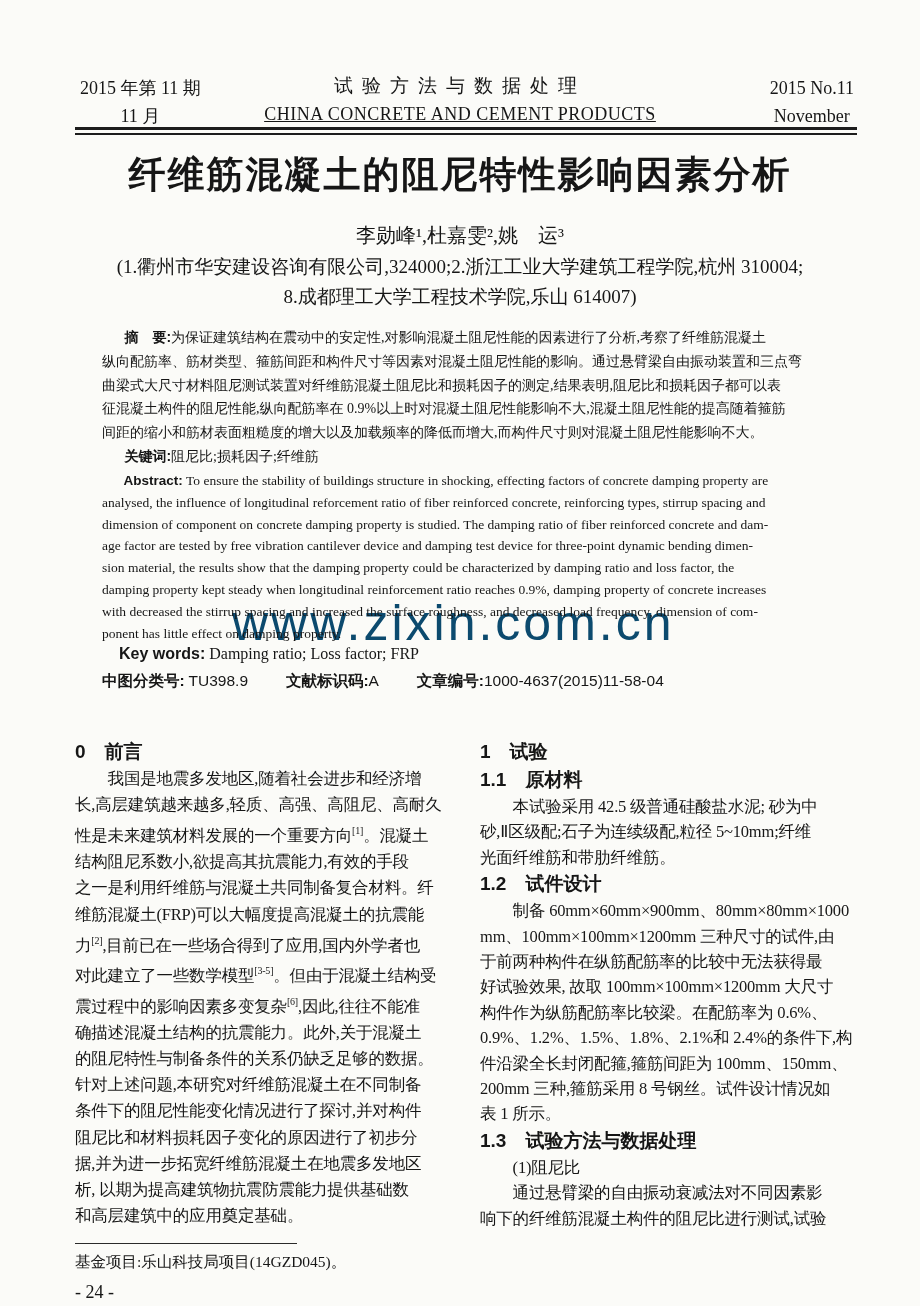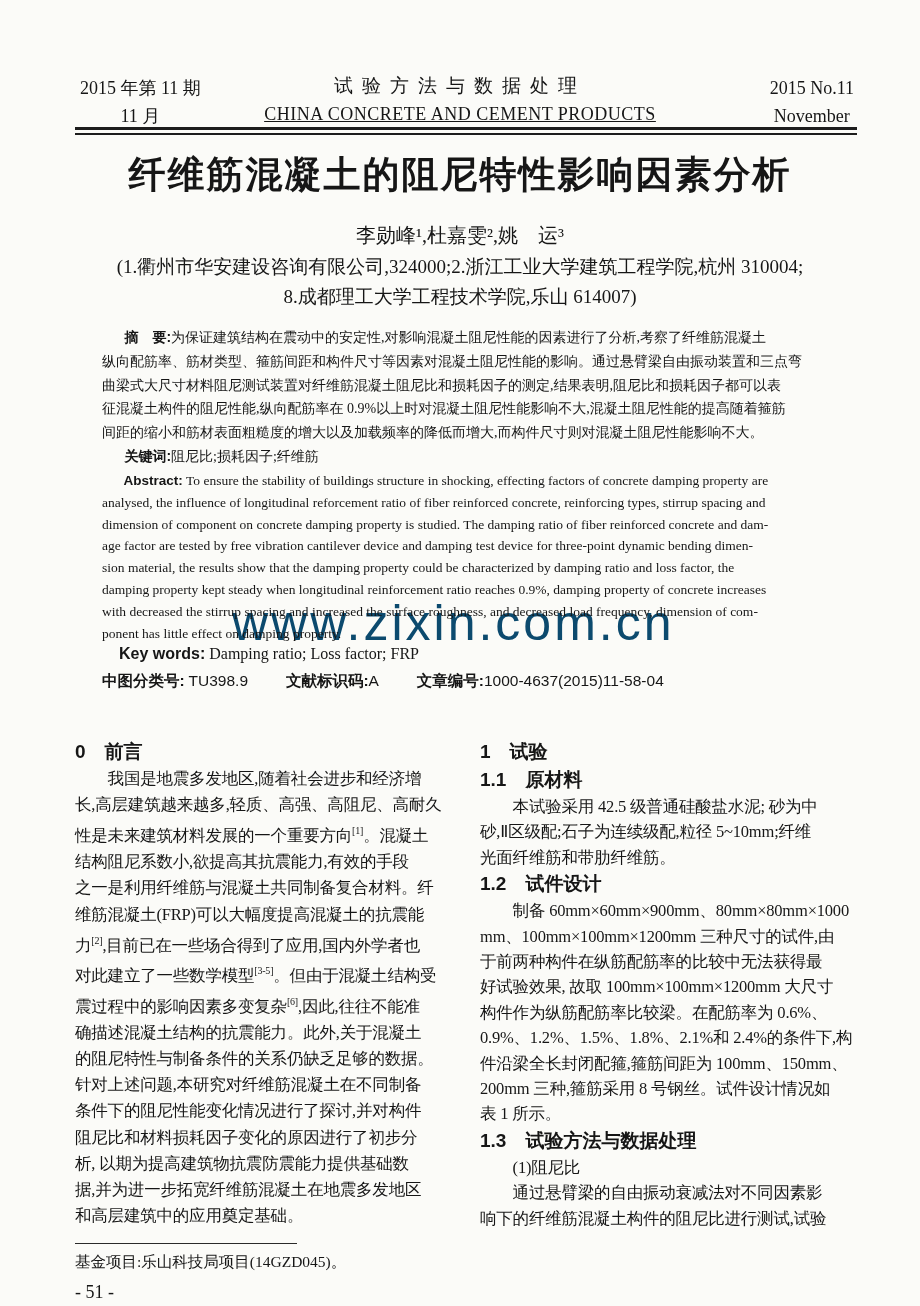--- a/index.html
+++ b/index.html
@@ -140,26 +140,26 @@
         <div class="bline supify">之一是利用纤维筋与混凝土共同制备复合材料。纤</div>
         <div class="bline supify">维筋混凝土(FRP)可以大幅度提高混凝土的抗震能</div>
         <div class="bline supify">力<sup>[2]</sup>,目前已在一些场合得到了应用,国内外学者也</div>
         <div class="bline supify">对此建立了一些数学模型<sup>[3-5]</sup>。但由于混凝土结构受</div>
         <div class="bline supify">震过程中的影响因素多变复杂<sup>[6]</sup>,因此,往往不能准</div>
         <div class="bline supify">确描述混凝土结构的抗震能力。此外,关于混凝土</div>
         <div class="bline supify">的阻尼特性与制备条件的关系仍缺乏足够的数据。</div>
         <div class="bline supify">针对上述问题,本研究对纤维筋混凝土在不同制备</div>
         <div class="bline supify">条件下的阻尼性能变化情况进行了探讨,并对构件</div>
         <div class="bline supify">阻尼比和材料损耗因子变化的原因进行了初步分</div>
+        <div class="bline supify">据,并为进一步拓宽纤维筋混凝土在地震多发地区</div>
         <div class="bline supify">析, 以期为提高建筑物抗震防震能力提供基础数</div>
-        <div class="bline supify">据,并为进一步拓宽纤维筋混凝土在地震多发地区</div>
         <div class="bline supify">和高层建筑中的应用奠定基础。</div>
         <hr class="foot-rule">
         <div class="footnote">基金项目:乐山科技局项目(14GZD045)。</div>
-        <div class="pagenum">- 51 -</div>
+        <div class="pagenum">- 24 -</div>
       </div>
 
       <div class="col col-right">
         <div class="h1">1　试验</div>
         <div class="h1">1.1　原材料</div>
         <div class="bline">　　本试验采用 42.5 级普通硅酸盐水泥; 砂为中</div>
         <div class="bline">砂,Ⅱ区级配;石子为连续级配,粒径 5~10mm;纤维</div>
         <div class="bline">光面纤维筋和带肋纤维筋。</div>
         <div class="h1">1.2　试件设计</div>
         <div class="bline">　　制备 60mm×60mm×900mm、80mm×80mm×1000</div>

